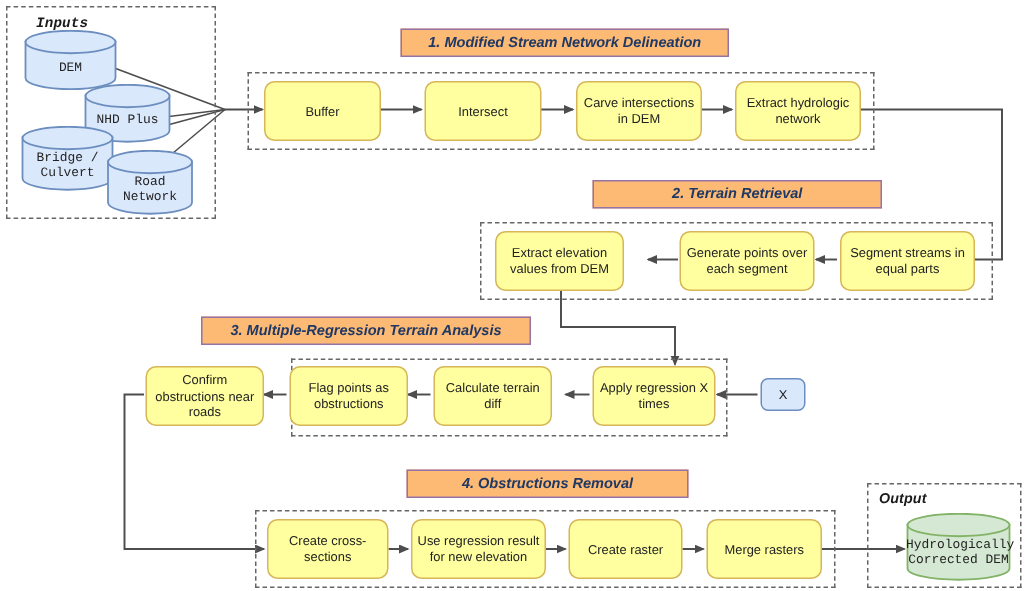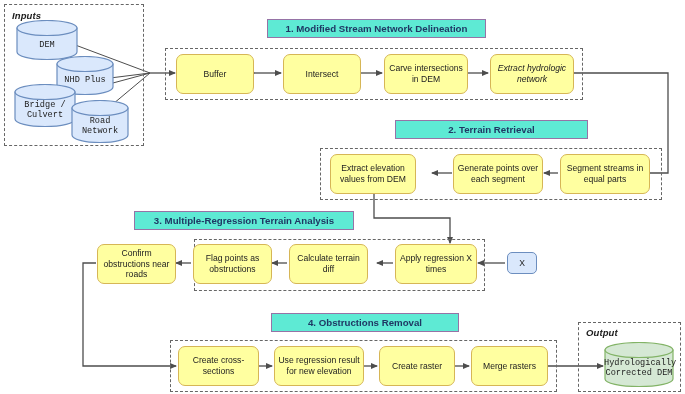--- a/index.html
+++ b/index.html
@@ -24,31 +24,32 @@
   .group-label {
     position: absolute;
     font-style: italic;
     font-size: 9.5px;
     color: #1a1a1a;
     font-weight: bold;
     letter-spacing: .1px;
   }
   .banner {
     position: absolute;
-    background: #5eead4;
+    background: #fdba74;
     border: 1px solid #9673a6;
     box-sizing: border-box;
     color: #1f3864;
     font-weight: bold;
     font-size: 9.7px;
     display: flex;
     align-items: center;
     justify-content: center;
     text-align: center;
     line-height: 1.15;
+    font-style: italic;
   }
   .pbox {
     position: absolute;
     background: #ffffa0;
     border: 1px solid #d6b656;
     border-radius: 7px;
     box-sizing: border-box;
     display: flex;
     align-items: center;
     justify-content: center;
@@ -134,21 +135,21 @@
     <path d="M96,263 L83,263 L83,366 L176,366" stroke="#4d4d4d" stroke-width="1.3" fill="none" marker-end="url(#arrow)"></path>
 
     <path d="M259,366 L272,366" stroke="#4d4d4d" stroke-width="1.3" fill="none" marker-end="url(#arrow)"></path>
     <path d="M364,366 L377,366" stroke="#4d4d4d" stroke-width="1.3" fill="none" marker-end="url(#arrow)"></path>
     <path d="M455,366 L469,366" stroke="#4d4d4d" stroke-width="1.3" fill="none" marker-end="url(#arrow)"></path>
 
     <path d="M548,366 L603,366" stroke="#4d4d4d" stroke-width="1.3" fill="none" marker-end="url(#arrow)"></path>
   </svg>
 
   <div class="group-box" style="left:4px; top:4px; width:140px; height:142px;"></div>
-  <div class="group-label" style="left:12px; top:10px;">Inputs</div>
+  <div class="group-label" style="left:24px; top:10px;font-family:Liberation Mono, monospace;">Inputs</div>
 
   <div class="cyl" style="left:16px; top:20px; width:62px; height:40px;">
     <svg width="62" height="40" viewBox="0 0 62 40">
       <path d="M1,8 L1,32 A30,7.5 0 0 0 61,32 L61,8 Z" fill="#dae8fc" stroke="#6c8ebf" stroke-width="1.2"></path>
       <ellipse cx="31" cy="8" rx="30" ry="7.5" fill="#dae8fc" stroke="#6c8ebf" stroke-width="1.2"></ellipse>
     </svg>
     <div class="cyl-label" style="top:20px;">DEM</div>
   </div>
 
   <div class="cyl" style="left:56px; top:56px; width:58px; height:40px;">
@@ -176,21 +177,21 @@
     <div class="cyl-label" style="top:16px; white-space:pre-line;"><span>Road
 Network</span></div>
   </div>
 
   <div class="banner" style="left:267px; top:19px; width:219px; height:19px;">1. Modified Stream Network Delineation</div>
   <div class="group-box" style="left:165px; top:48px; width:418px; height:52px;"></div>
 
   <div class="pbox" style="left:176px; top:54px; width:78px; height:40px;">Buffer</div>
   <div class="pbox" style="left:283px; top:54px; width:78px; height:40px;">Intersect</div>
   <div class="pbox" style="left:384px; top:54px; width:84px; height:40px;">Carve intersections in DEM</div>
-  <div class="pbox" style="left:490px; top:54px; width:84px; height:40px;font-style:italic;">Extract hydrologic network</div>
+  <div class="pbox" style="left:490px; top:54px; width:84px; height:40px;">Extract hydrologic network</div>
 
   <div class="banner" style="left:395px; top:120px; width:193px; height:19px;">2. Terrain Retrieval</div>
   <div class="group-box" style="left:320px; top:148px; width:342px; height:52px;"></div>
 
   <div class="pbox" style="left:330px; top:154px; width:86px; height:40px;">Extract elevation values from DEM</div>
   <div class="pbox" style="left:453px; top:154px; width:90px; height:40px;">Generate points over each segment</div>
   <div class="pbox" style="left:560px; top:154px; width:90px; height:40px;">Segment streams in equal parts</div>
 
   <div class="banner" style="left:134px; top:211px; width:220px; height:19px;">3. Multiple-Regression Terrain Analysis</div>
   <div class="group-box" style="left:194px; top:239px; width:291px; height:52px;"></div>

